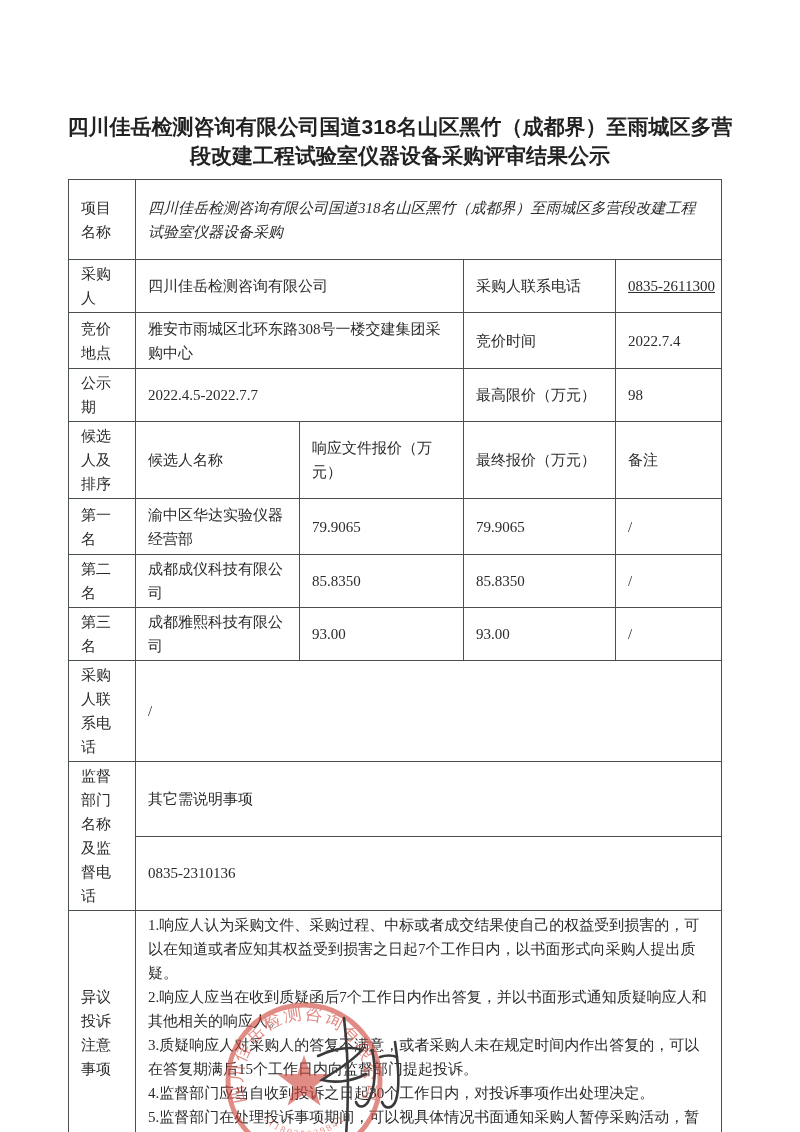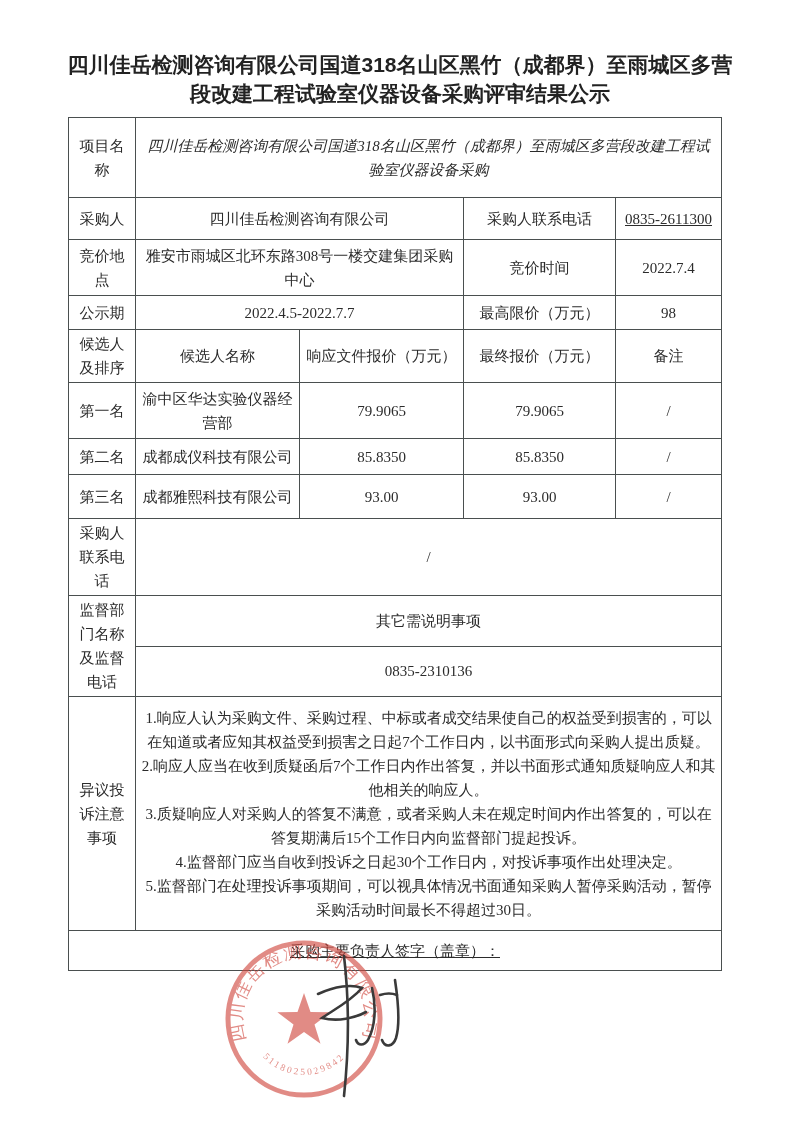--- a/index.html
+++ b/index.html
@@ -7,45 +7,45 @@
     width:800px;height:1132px;
     background:#ffffff;
     font-family:"Liberation Serif","DejaVu Serif",serif;
     color:#2b2b2b;
     overflow:hidden;
   }
   .page{position:relative;width:800px;height:1132px;background:#ffffff;}
 
   .doc-title{
     width:672px;
-    margin:50px auto 0;
+    margin:112px auto 0;
     text-align:center;
     font-family:"Liberation Sans","DejaVu Sans",sans-serif;
     font-weight:bold;
     font-size:21px;
     line-height:29px;
     color:#222;
     letter-spacing:0px;
   }
 
   table.main{
     border-collapse:collapse;
     table-layout:fixed;
     width:653px;
     margin-left:68px;
     margin-top:9px;
   }
   table.main td{
     border:1px solid #4a4f4f;
-    text-align:center;
+    text-align:left;
     vertical-align:middle;
     font-size:15px;
     line-height:24px;
     color:#2b2b2b;
-    padding:2px 4px;
+    padding:2px 12px;
     box-sizing:border-box;
     word-break:break-all;
   }
   td.lbl{padding:2px 1px;line-height:21px;}
   .r1{height:80px}.r2{height:42px}.r3{height:56px}.r4{height:34px}
   .r5{height:42px}.r6{height:56px}.r7{height:36px}.r8{height:44px}
   .r9{height:47px}.r10{height:44px}.r11{height:44px}.r12{height:234px}
   .r13{height:40px}
   td.project-val{line-height:26px;padding:2px 18px;font-style:italic;}
   td.phone{font-size:14px;white-space:nowrap;padding:2px 1px;text-decoration:underline;}

